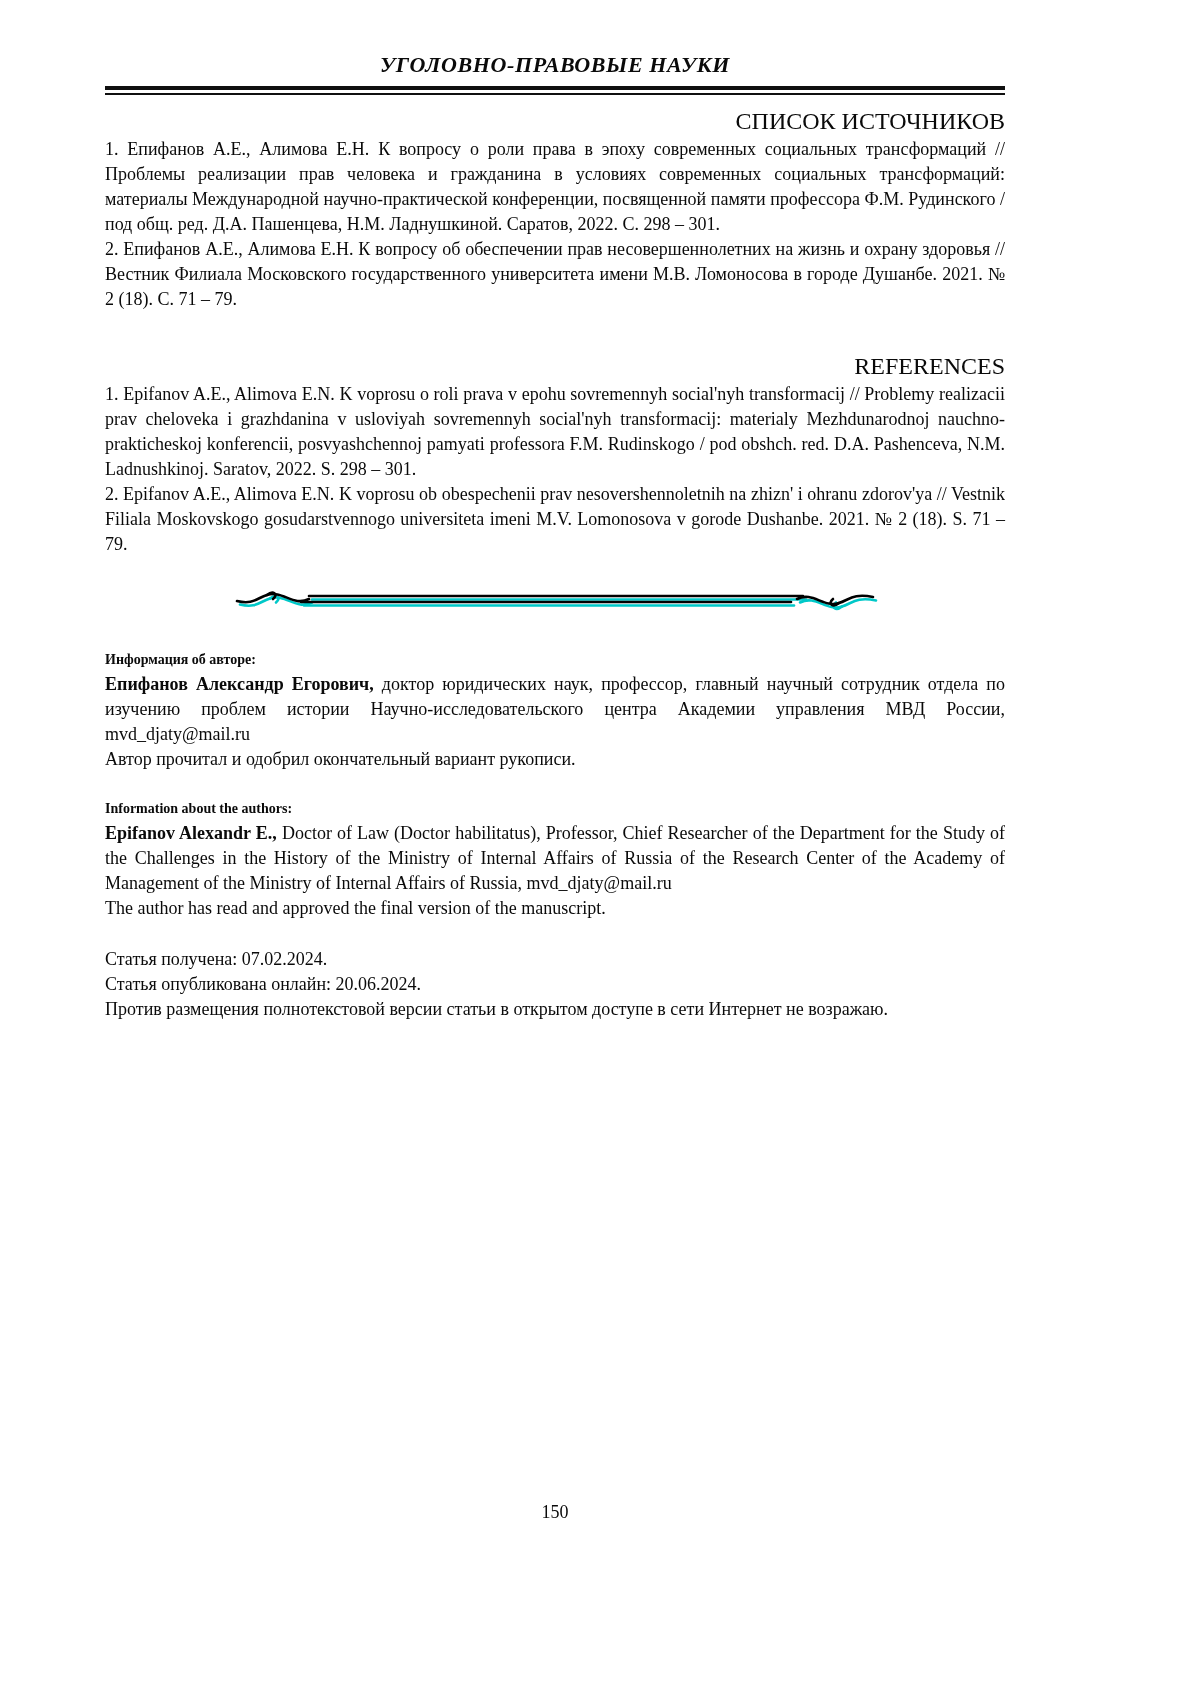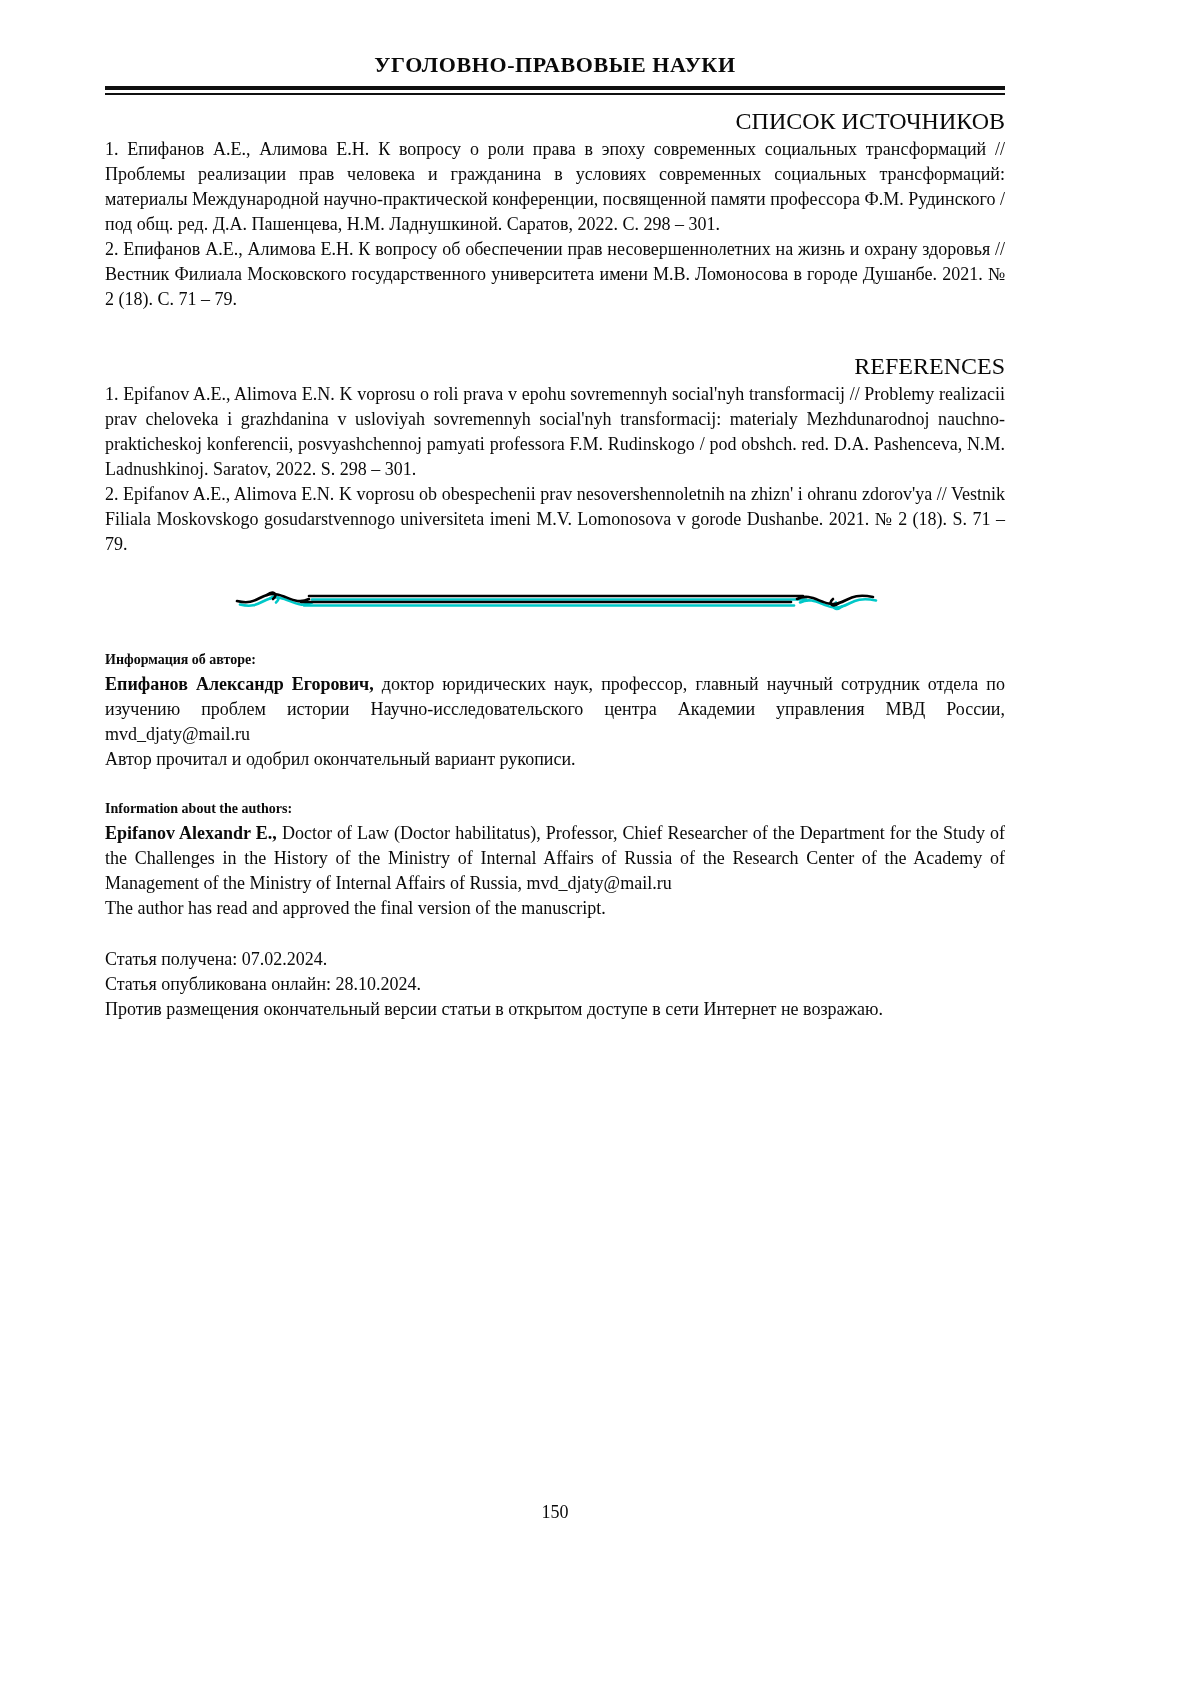--- a/index.html
+++ b/index.html
@@ -17,20 +17,21 @@
   }
   .content {
     position: absolute;
     left: 105px;
     top: 52px;
     width: 900px;
   }
   .journal-header {
     text-align: center;
     font-weight: bold;
+    font-style: italic;
     font-size: 22px;
     letter-spacing: 0.6px;
     margin: 0 0 8px 0;
   }
   .header-rule {
     height: 3px;
     border-top: 4px solid #101010;
     border-bottom: 2px solid #101010;
     margin-bottom: 14px;
   }
@@ -130,19 +131,19 @@
   </div>
 
   <div class="info-block">
     <p class="info-heading">Information about the authors:</p>
     <p class="para"><span class="bold-lead">Epifanov Alexandr E.,</span><span> Doctor of Law (Doctor habilitatus), Professor, Chief Researcher of the Department for the Study of the Challenges in the History of the Ministry of Internal Affairs of Russia of the Research Center of the Academy of Management of the Ministry of Internal Affairs of Russia, mvd_djaty@mail.ru</span></p>
     <p class="para">The author has read and approved the final version of the manuscript.</p>
   </div>
 
   <div class="dates-block">
     <p class="para">Статья получена: 07.02.2024.</p>
-    <p class="para">Статья опубликована онлайн: 28.10.2024.</p>
-    <p class="para">Против размещения окончательный версии статьи в открытом доступе в сети Интернет не возражаю.</p>
+    <p class="para">Статья опубликована онлайн: 20.06.2024.</p>
+    <p class="para">Против размещения полнотекстовой версии статьи в открытом доступе в сети Интернет не возражаю.</p>
   </div>
 
 </div>
 
 <div class="page-number">150</div>
 
 </body></html>

